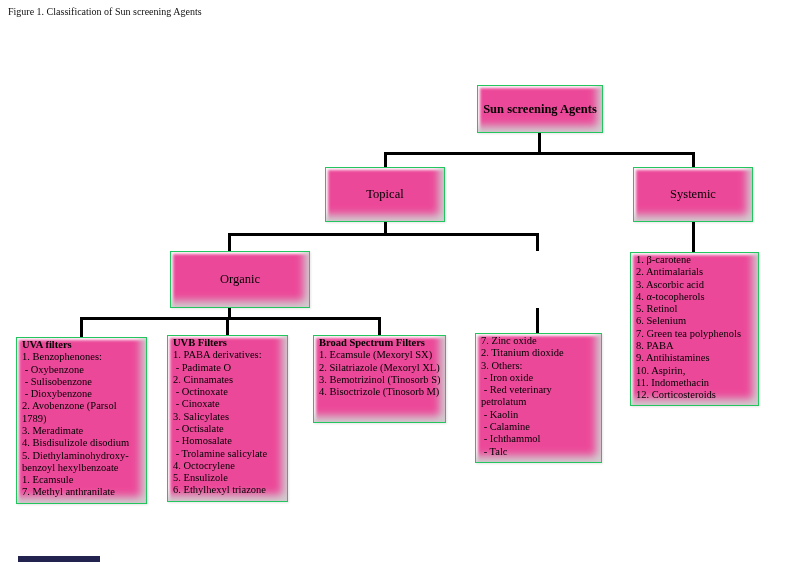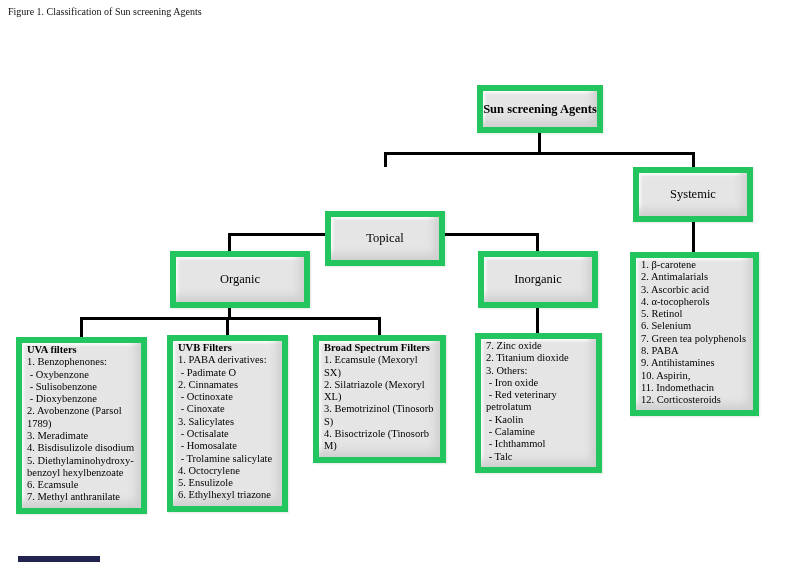--- a/index.html
+++ b/index.html
@@ -19,22 +19,22 @@
     font-size: 10px;
     color: #111;
   }
   .conn {
     position: absolute;
     background: #000;
   }
   .node {
     position: absolute;
     box-sizing: border-box;
-    background: #e5e5e5;
-    border: 6px solid #22c55e;
+    background: #ec4899;
+    border: 1px solid #22c55e;
     box-shadow: inset -5px -6px 8px #cfcfcf, inset 2px 2px 3px #ffffff, 1px 1px 2px rgba(0,0,0,0.10);
   }
   .label-node {
     display: flex;
     align-items: center;
     justify-content: center;
     text-align: center;
     font-size: 12.5px;
   }
   .label-node.bold { font-weight: bold; }
@@ -77,48 +77,45 @@
   <div class="conn" style="left:226px; top:317px; width:3px; height:18px;"></div>
   <div class="conn" style="left:378px; top:317px; width:3px; height:18px;"></div>
 
   <div class="conn" style="left:536px; top:308px; width:3px; height:25px;"></div>
   <div class="conn" style="left:692px; top:222px; width:3px; height:30px;"></div>
 
   <div class="node label-node bold" style="left:477px; top:85px; width:126px; height:48px;">
     <span>Sun screening Agents</span>
   </div>
 
-  <div class="node label-node" style="left:325px; top:167px; width:120px; height:55px;margin-top:44px;">
+  <div class="node label-node" style="left:325px; top:167px; width:120px; height:55px;">
     <span>Topical</span>
   </div>
 
   <div class="node label-node" style="left:633px; top:167px; width:120px; height:55px;">
     <span>Systemic</span>
   </div>
 
   <div class="node label-node" style="left:170px; top:251px; width:140px; height:57px;">
     <span>Organic</span>
   </div>
 
-  <div class="node label-node" style="left:478px; top:251px; width:120px; height:57px;">
-    <span>Inorganic</span>
-  </div>
 
   <div class="node list-node" style="left:16px; top:337px; width:131px; min-height:163px;">
     <div class="list-title">UVA filters</div>
     <div>
         <div class="li">1. Benzophenones:</div>
         <div class="li"> - Oxybenzone</div>
         <div class="li"> - Sulisobenzone</div>
         <div class="li"> - Dioxybenzone</div>
         <div class="li">2. Avobenzone (Parsol 1789)</div>
         <div class="li">3. Meradimate</div>
         <div class="li">4. Bisdisulizole disodium</div>
         <div class="li">5. Diethylaminohydroxy-benzoyl hexylbenzoate</div>
-        <div class="li">6. Ecamsule</div>
+        <div class="li">1. Ecamsule</div>
         <div class="li">7. Methyl anthranilate</div>
       </div>
   </div>
 
   <div class="node list-node" style="left:167px; top:335px; width:121px; min-height:160px;">
     <div class="list-title">UVB Filters</div>
     <div>
         <div class="li">1. PABA derivatives:</div>
         <div class="li"> - Padimate O</div>
         <div class="li">2. Cinnamates</div>

